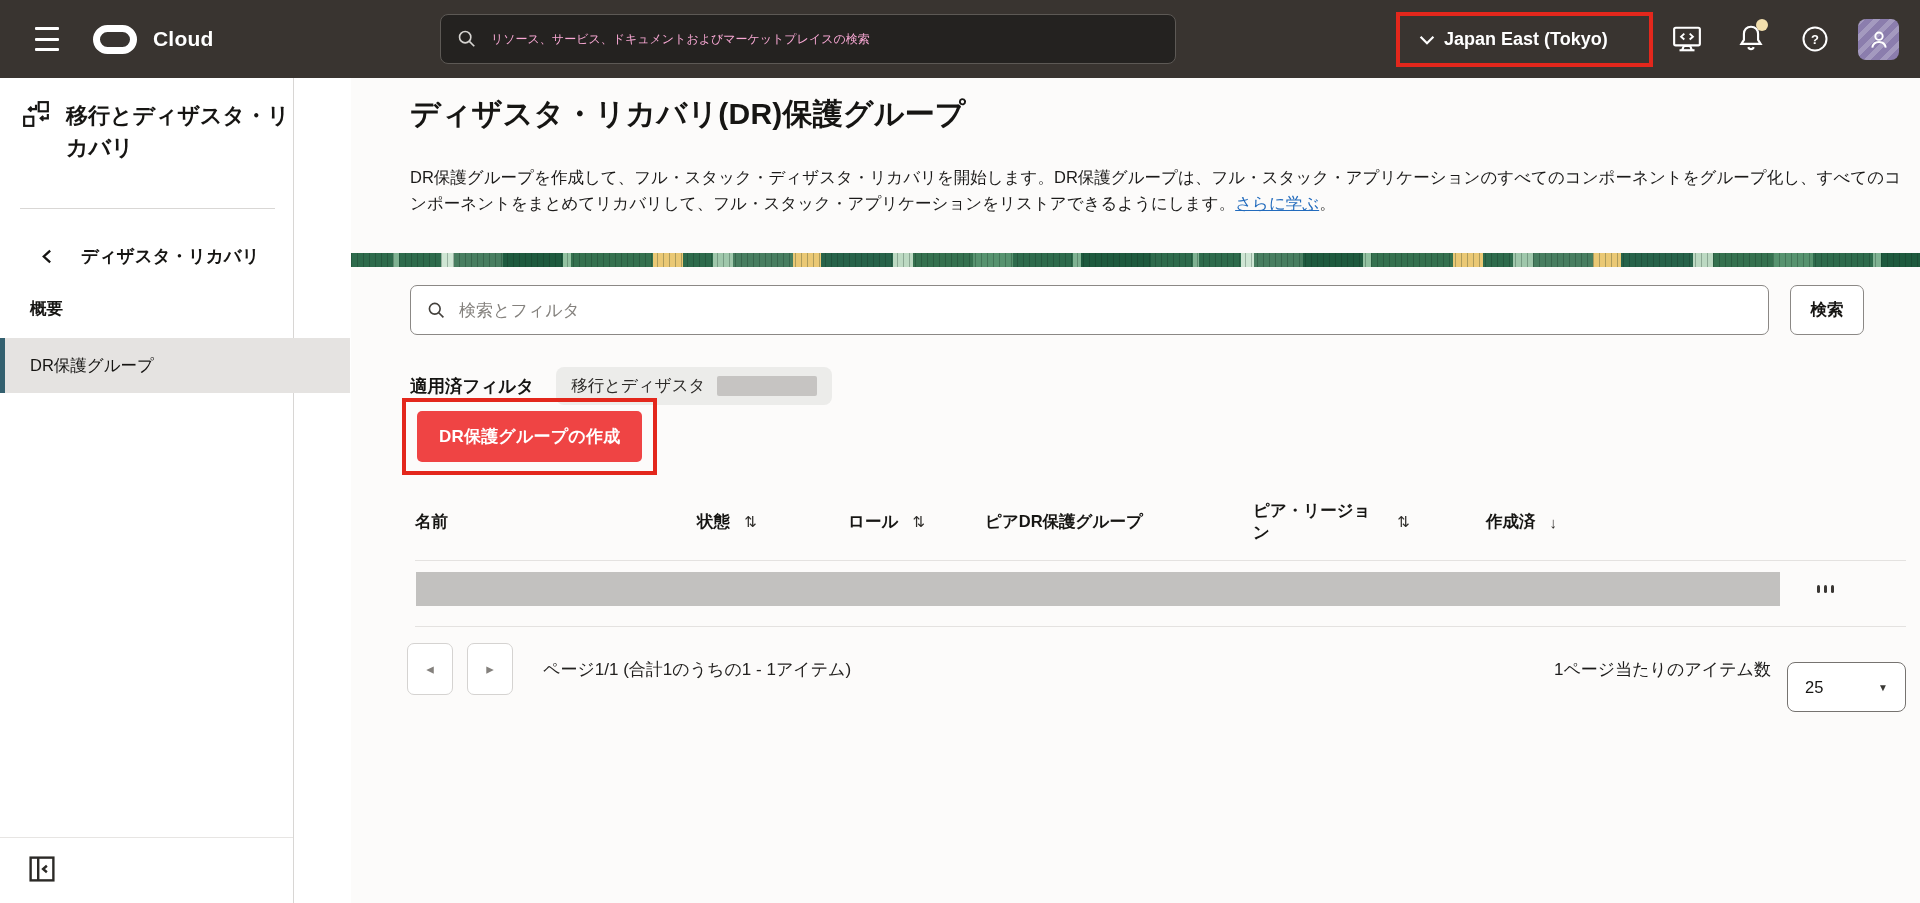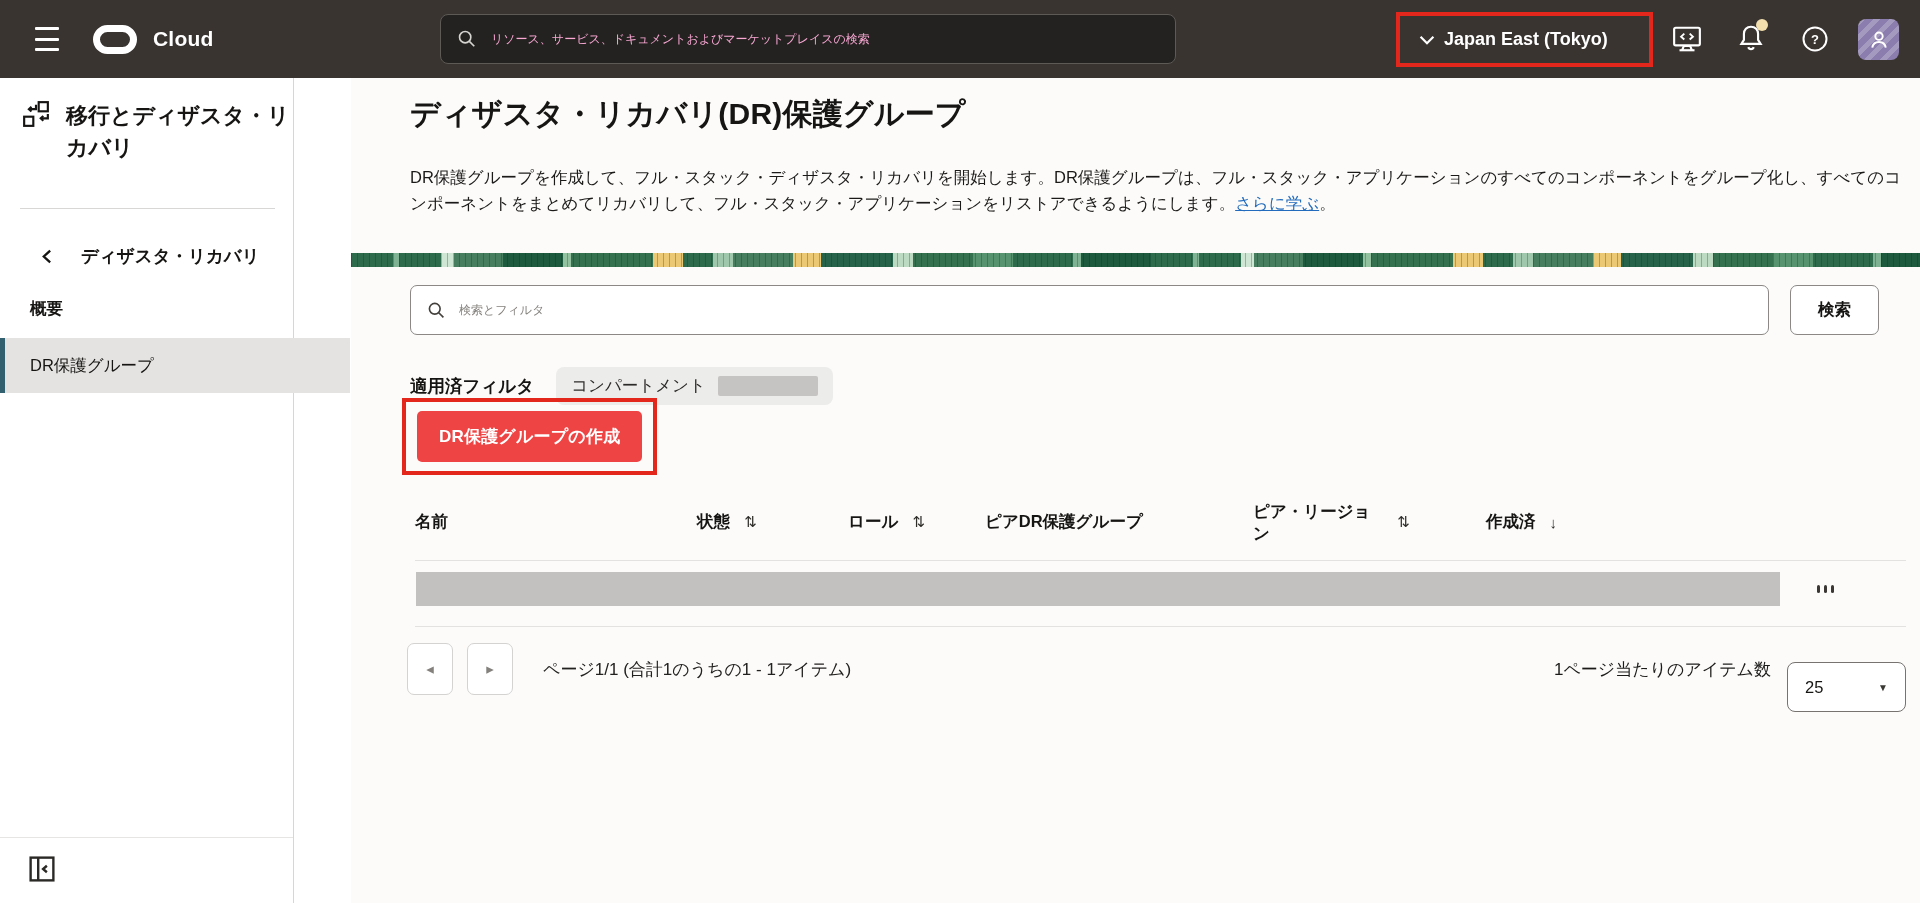--- a/index.html
+++ b/index.html
@@ -72,41 +72,41 @@
         #93c2a1 212px 220px, #35714f 220px 302px, var(--banner-yellow,#eac874) 302px 332px,
         var(--banner-green,#2e6b4c) 332px 362px, var(--banner-green-light,#9fc7ab) 362px 382px,
         #487e60 382px 442px, var(--banner-yellow,#eac874) 442px 470px, #27634a 470px 542px,
         #bcd9c2 542px 562px, #35714f 562px 622px, #57936f 622px 662px,
         var(--banner-green,#2e6b4c) 662px 722px, #7fb292 722px 730px, var(--banner-green-dark,#1e5a3e) 730px 800px);
     background-size:auto, 800px 100%; }
 
   .filter-input { position:absolute; top:207px; left:59px; width:1359px; height:50px; background:#fff;
     border:1px solid #8b8885; border-radius:7px; display:flex; align-items:center; gap:13px;
     padding:0 16px; cursor:text; }
-  .filter-input .ph { color:#84817d; font-size:12px;font-family:Liberation Serif, serif; }
-  .search-btn { position:absolute; top:207px; left:1439px; width:89px; height:50px; background:#fff;
+  .filter-input .ph { color:#84817d; font-size:17px;font-family:Liberation Serif, serif; }
+  .search-btn { position:absolute; top:207px; left:1439px; width:74px; height:50px; background:#fff;
     border:1px solid #8b8885; border-radius:7px; font-size:16.5px; font-weight:700; color:#161513; cursor:pointer;
     font-family:inherit; }
 
   .applied-row { position:absolute; top:289px; left:59px; display:flex; align-items:center; gap:22px; }
   .applied-label { font-size:17.5px; font-weight:700; }
   .filter-chip { display:flex; align-items:center; background:#ececea; border-radius:8px;
     padding:8px 15px; font-size:16.5px; color:#2c2a28; }
   .chip-redaction { display:inline-block; width:100px; height:20px; margin-left:12px; border-radius:2px;
     background:var(--redaction-gray,#c6c4c2); }
 
   .create-anno { position:absolute; top:320px; left:51px; padding:9px 11px; }
   .create-btn { background:#ef4444; color:#fff; border:none; border-radius:5px; cursor:pointer;
     font-size:17px; font-weight:700; padding:14px 22px; font-family:inherit; letter-spacing:.2px; }
 
   .thead { position:absolute; top:412px; left:64px; width:1491px; display:grid;
     grid-template-columns:282px 151px 137px 268px 233px 1fr; align-items:center; min-height:64px; }
   .th { display:flex; align-items:center; font-size:16.5px; font-weight:700; }
   .th .sort { margin-left:14px; font-size:15px; font-weight:400; color:#2f2d2a; }
-  .th .wrap { display:inline-block; width:130px; line-height:1.35; }
+  .th .wrap { display:inline-block; width:130px; line-height:1.35;font-family:Liberation Serif, serif; }
 
   .divider { position:absolute; left:64px; width:1491px; border-top:1px solid #e4e2e0; }
   .div-1 { top:482px; } .div-2 { top:548px; }
   .row-bar { position:absolute; top:494px; left:65px; width:1364px; height:34px;
     background:var(--row-bar-gray,#c2c1bf); }
   .row-overflow { position:absolute; top:500px; left:1452px; width:44px; height:22px; background:none; border:none;
     cursor:pointer; display:flex; align-items:center; justify-content:center; gap:4px; }
   .row-overflow i { display:block; width:3px; height:8px; border-radius:1.5px; background:#3a3734; }
 
   .pager { position:absolute; top:563px; left:56px; width:1499px; height:56px; display:flex; align-items:center; }
@@ -226,21 +226,21 @@
         <circle cx="9" cy="9" r="6.2" fill="none" stroke="#43403c" stroke-width="1.9"></circle>
         <line x1="13.6" y1="13.6" x2="19" y2="19" stroke="#43403c" stroke-width="1.9"></line>
       </svg>
       <span class="ph">検索とフィルタ</span>
     </div>
     <button class="search-btn">検索</button>
 
     <div class="applied-row">
       <span class="applied-label">適用済フィルタ</span>
       <span class="filter-chip">
-        <span>コンパートメント</span>
+        <span>移行とディザスタ</span>
         <span class="chip-redaction"></span>
       </span>
     </div>
 
     <div class="create-anno annotation-box">
       <button class="create-btn">DR保護グループの作成</button>
     </div>
 
     <div class="thead">
       <div class="th">

